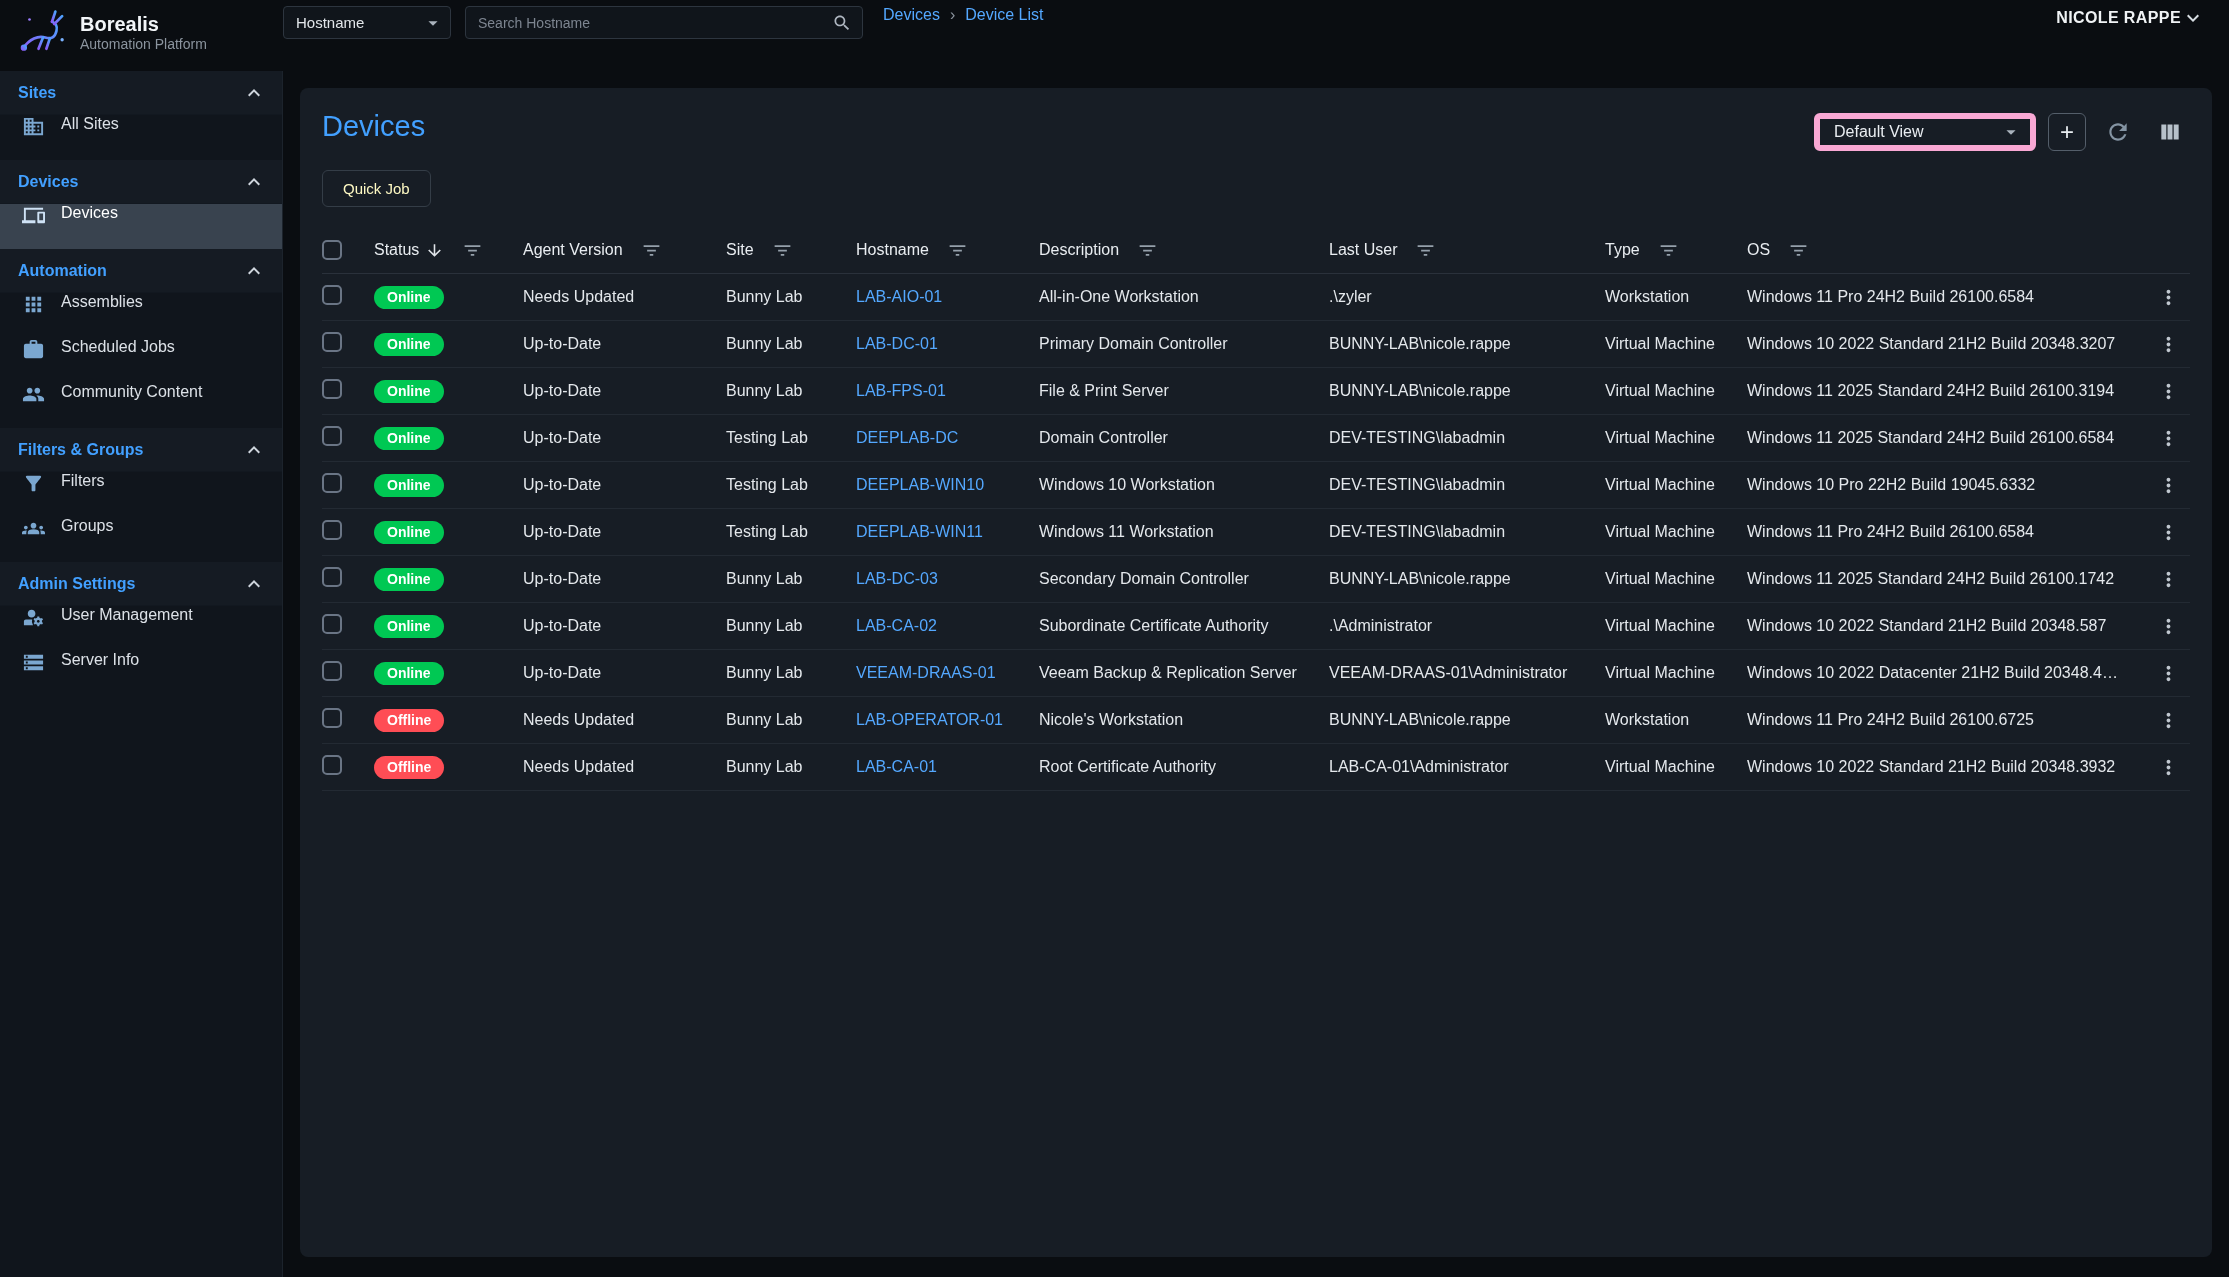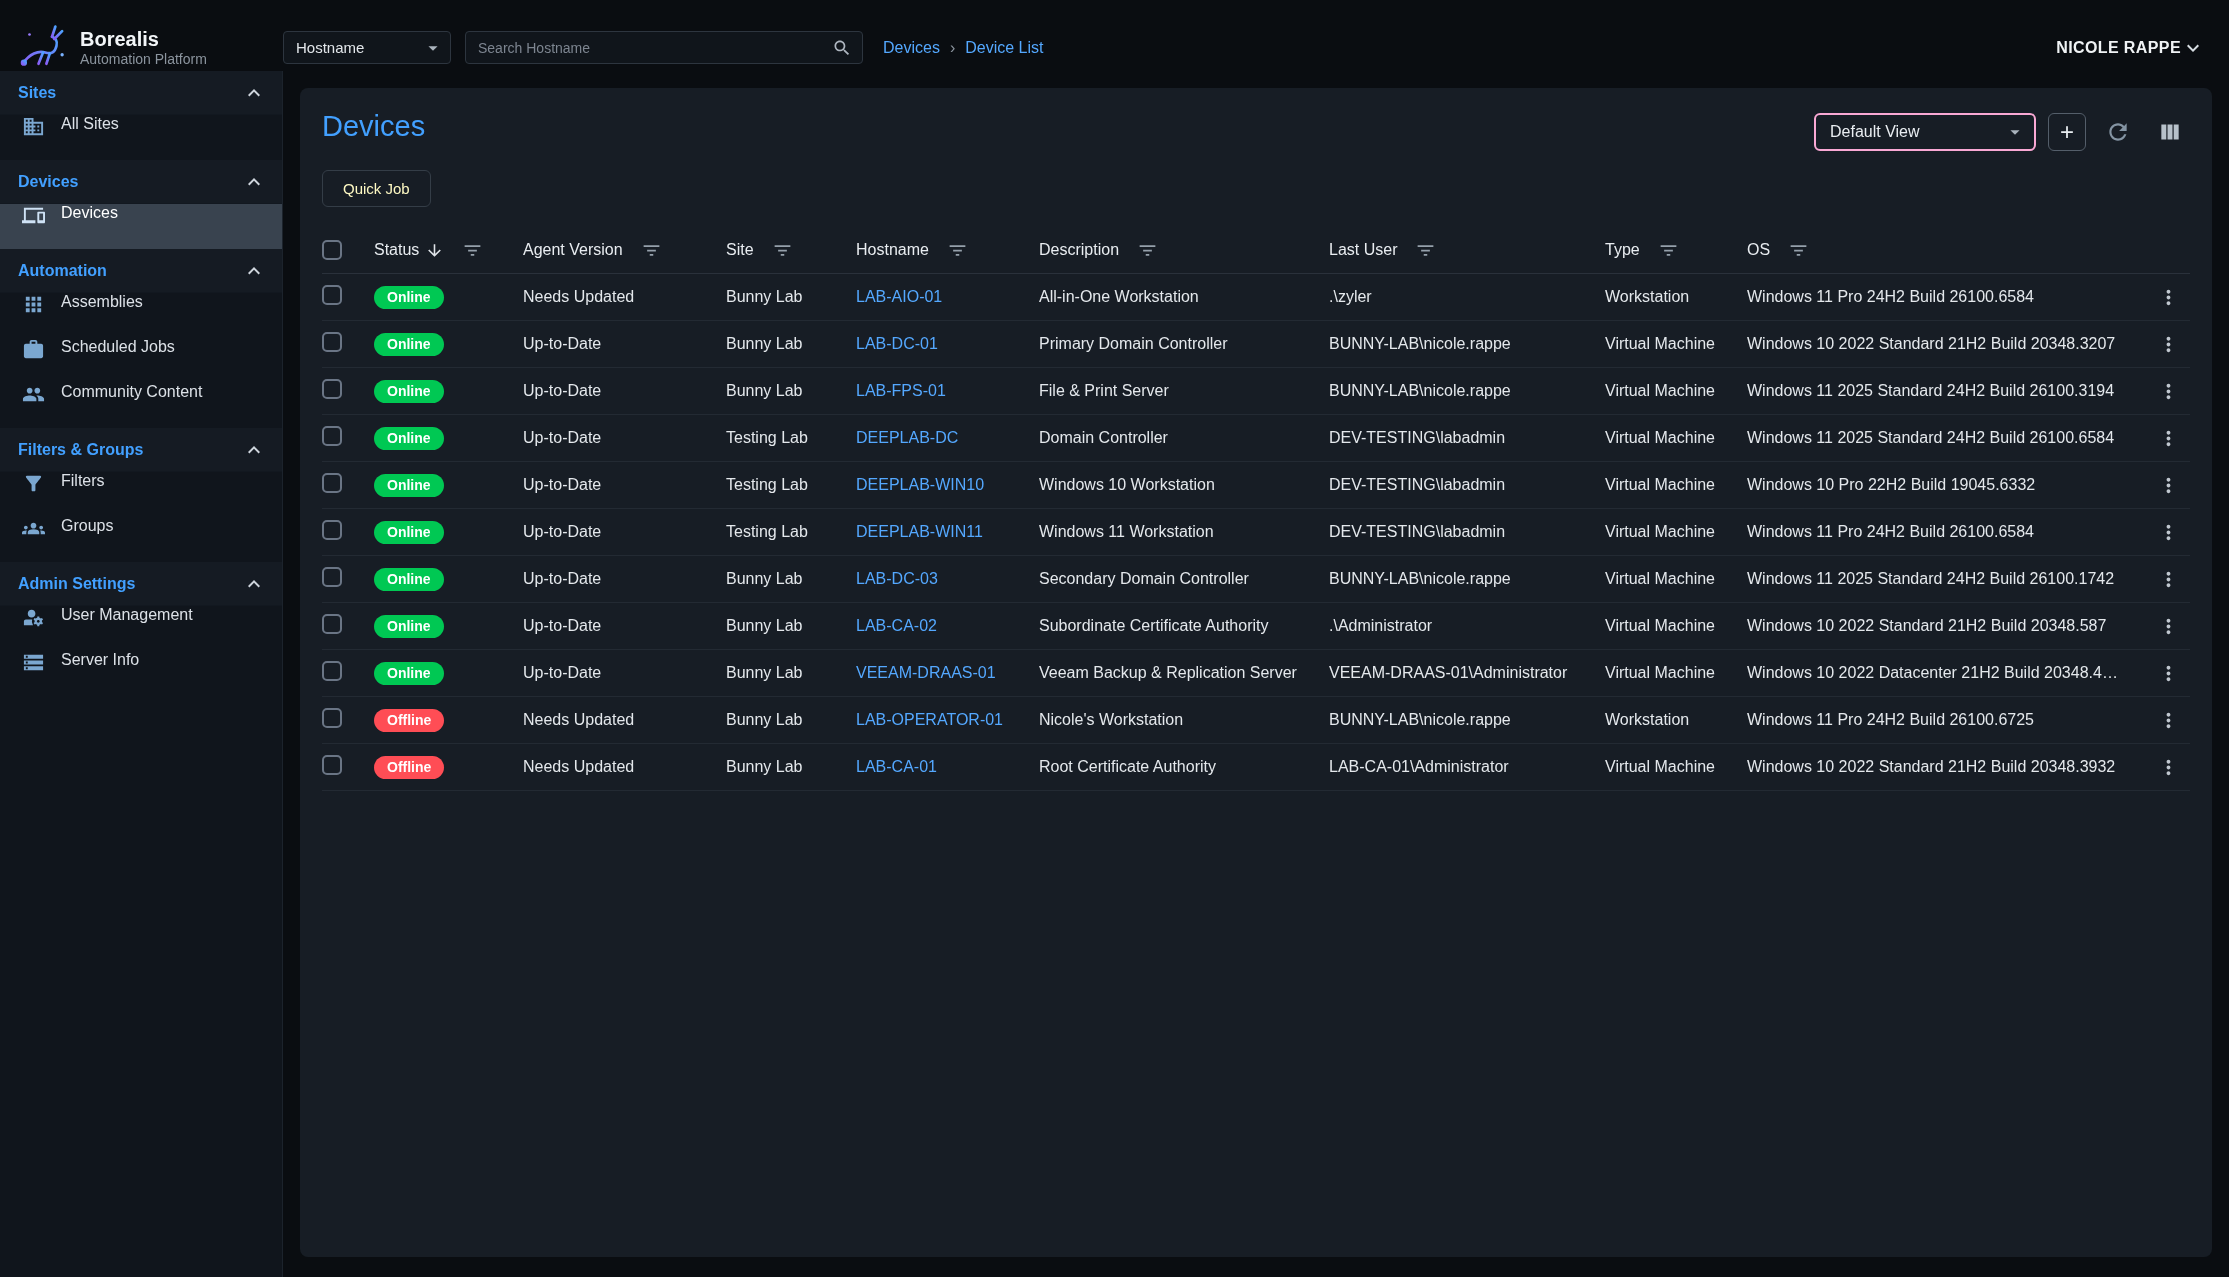--- a/index.html
+++ b/index.html
@@ -21,22 +21,22 @@
   }
   *{margin:0;padding:0;box-sizing:border-box;}
   html,body{width:2229px;height:1277px;overflow:hidden;}
   body{
     background:var(--page-bg);
     font-family:"Liberation Sans","DejaVu Sans",sans-serif;
     color:var(--text);
   }
   
   .topbar{
-    position:absolute;top:12px;left:0;right:0;height:71px;
-    display:flex;align-items:center;background:var(--page-bg);
+    position:absolute;top:6px;left:0;right:0;height:71px;
+    display:flex;align-items:flex-start;background:var(--page-bg);
   }
   .brand{width:283px;display:flex;align-items:center;gap:10px;padding-left:16px;flex:0 0 auto;cursor:pointer;}
   .logo{width:54px;height:54px;flex:0 0 auto;}
   .brand-name{font-size:20px;font-weight:700;color:#f2f5f8;line-height:1.15;}
   .brand-sub{font-size:14px;color:#8b949e;line-height:1.15;}
   .field-select{
     width:168px;height:33px;background:var(--input-bg);border:1px solid var(--input-border);
     border-radius:4px;display:flex;align-items:center;justify-content:space-between;
     padding:0 6px 0 12px;font-size:15px;color:#e2e6ea;cursor:pointer;flex:0 0 auto;
   }
@@ -83,21 +83,21 @@
     padding:17px 17px 20px 17px;background:var(--page-bg);
   }
   .panel{
     width:100%;height:100%;background:var(--panel-bg);border-radius:8px;
     padding:0 22px;overflow:hidden;
   }
   .panel-header{display:flex;align-items:flex-start;justify-content:space-between;padding-top:22px;}
   .page-title{font-size:29px;font-weight:500;color:var(--accent);}
   .toolbar-right{display:flex;align-items:center;gap:12px;padding-top:2px;}
   .view-select{
-    width:222px;height:38px;border:2px solid #f9a8d4;border-radius:6px;
+    width:222px;height:38px;border:6px solid #f9a8d4;border-radius:6px;
     display:flex;align-items:center;justify-content:space-between;
     padding:0 8px 0 14px;font-size:16px;color:#e9edf1;cursor:pointer;background:transparent;
   }
   .add-view{
     width:38px;height:38px;border:1px solid #545e6a;border-radius:6px;background:transparent;
     color:#e9edf1;font-size:24px;line-height:1;cursor:pointer;display:flex;align-items:center;justify-content:center;
     font-family:inherit;
   }
   .icon-btn{
     width:40px;height:40px;border:none;background:transparent;cursor:pointer;

